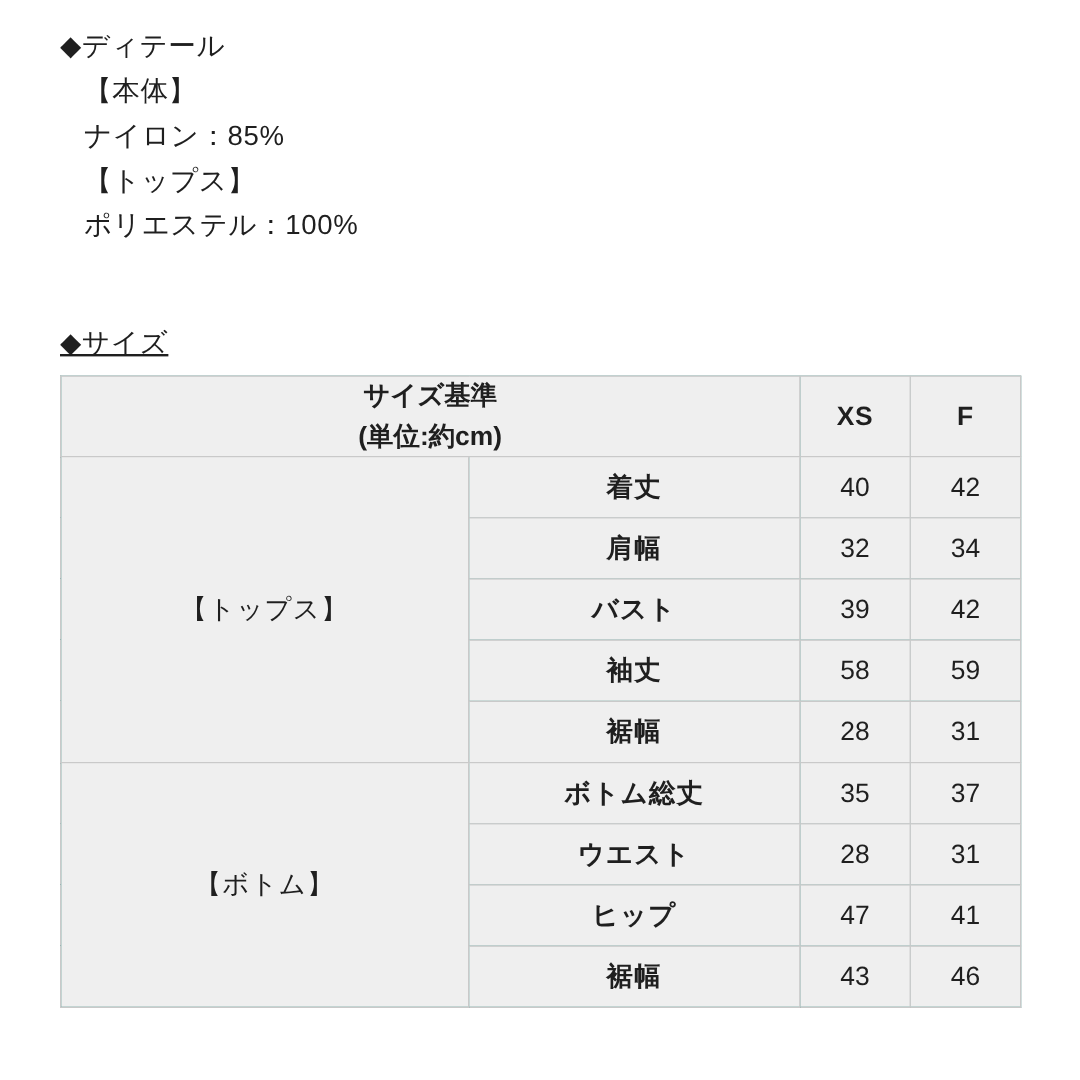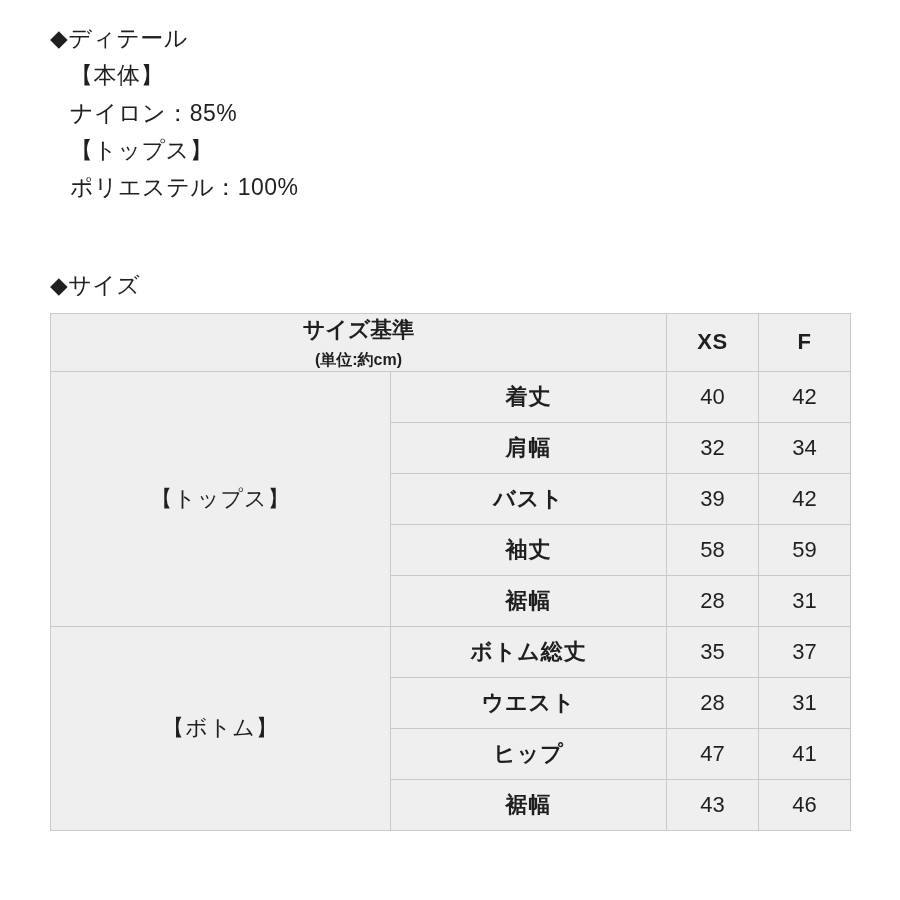--- a/index.html
+++ b/index.html
@@ -42,20 +42,21 @@
   }
 
   
   .size-heading {
     font-size: 23px;
     line-height: 1.5;
     color: #1f1f1f;
     letter-spacing: 0.5px;
     margin-top: 62px;
     margin-bottom: 10px;
+    text-decoration: underline;
   }
 
   
   table.size-table {
     border-collapse: collapse;
     width: 800px;
     table-layout: fixed;
     background: #0f766e;
   }
   table.size-table td {
@@ -68,21 +69,21 @@
     padding: 0;
     height: 50px;
   }
   td.hdr-title {
     font-weight: bold;
     font-size: 23px;
     line-height: 1.45;
     padding: 6px 0;
   }
   td.hdr-title .unit {
-    font-size: 16px;
+    font-size: 22px;
     font-weight: bold;
     display: block;
     margin-top: 2px;
   }
   td.hdr-size {
     font-weight: bold;
     font-size: 21px;
     letter-spacing: 0.5px;
   }
   td.group {

